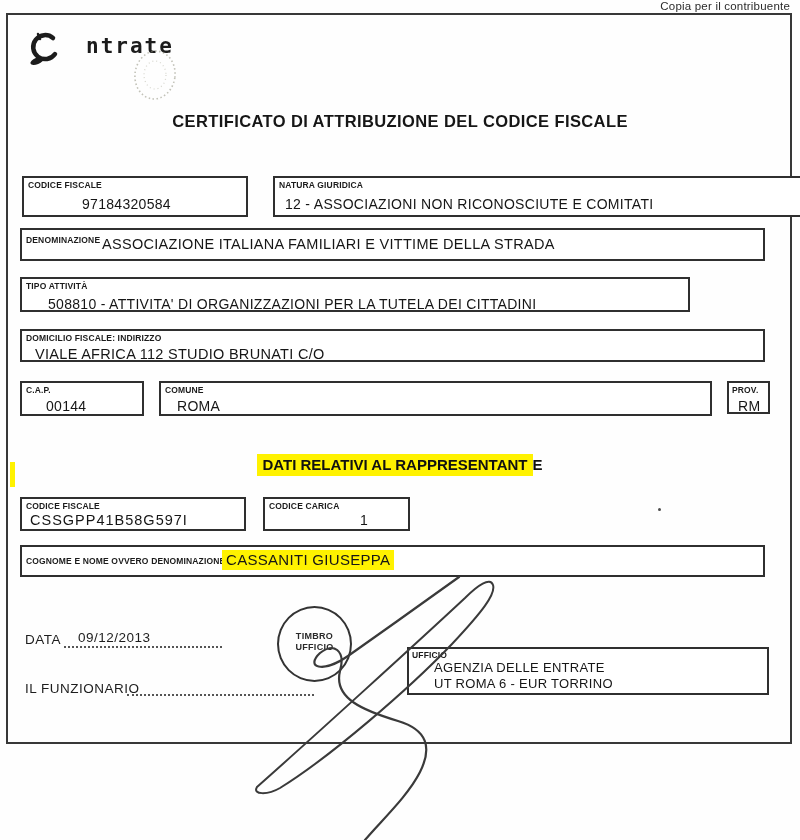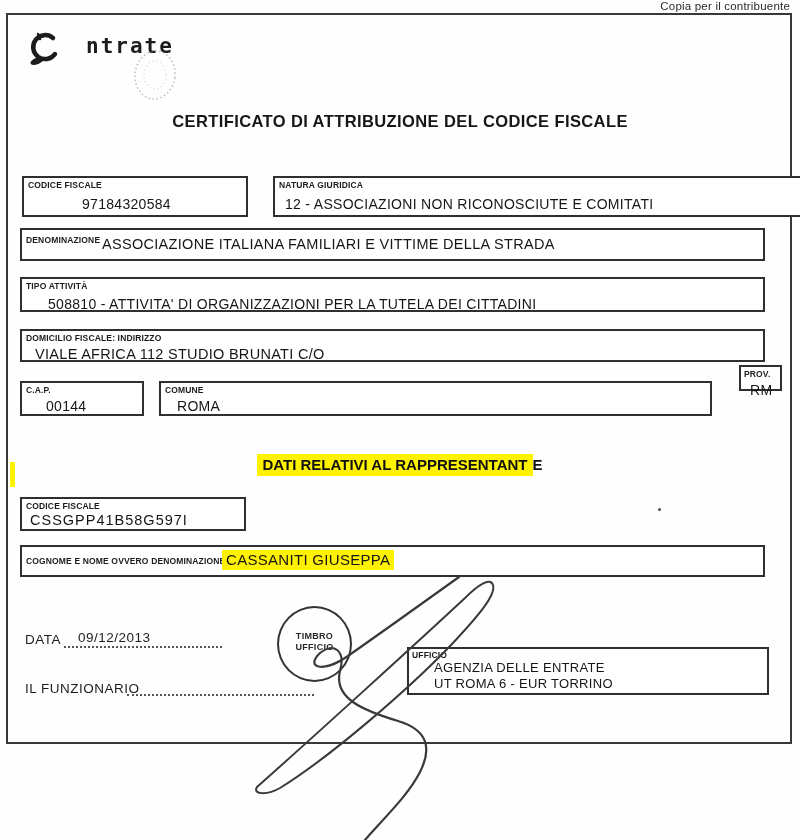--- a/index.html
+++ b/index.html
@@ -67,51 +67,55 @@
   <div class="box" style="left:255px; top:176px; width:544px; height:41px;margin-left:18px;">
     <span class="lbl" style="left:4px; top:2px;">NATURA GIURIDICA</span>
     <span class="val" style="left:10px; top:18px;">12 - ASSOCIAZIONI NON RICONOSCIUTE E COMITATI</span>
   </div>
 
   <div class="box" style="left:20px; top:228px; width:745px; height:33px;">
     <span class="lbl" style="left:4px; top:5px;">DENOMINAZIONE</span>
     <span class="val" style="left:80px; top:6px; font-size:14.5px;">ASSOCIAZIONE ITALIANA FAMILIARI E VITTIME DELLA STRADA</span>
   </div>
 
-  <div class="box" style="left:20px; top:277px; width:745px; height:35px;">
+  <div class="box" style="left:20px; top:277px; width:670px; height:35px;">
     <span class="lbl" style="left:4px; top:2px;">TIPO ATTIVITÀ</span>
     <span class="val" style="left:26px; top:17px;">508810 - ATTIVITA' DI ORGANIZZAZIONI PER LA TUTELA DEI CITTADINI</span>
   </div>
 
   <div class="box" style="left:20px; top:329px; width:745px; height:33px;">
     <span class="lbl" style="left:4px; top:2px;">DOMICILIO FISCALE: INDIRIZZO</span>
     <span class="val" style="left:13px; top:15px; font-size:14.5px;">VIALE AFRICA 112 STUDIO BRUNATI C/O</span>
   </div>
 
   <div class="box" style="left:20px; top:381px; width:124px; height:35px;">
     <span class="lbl" style="left:4px; top:2px;">C.A.P.</span>
     <span class="val" style="left:24px; top:15px;">00144</span>
   </div>
   <div class="box" style="left:159px; top:381px; width:553px; height:35px;">
     <span class="lbl" style="left:4px; top:2px;">COMUNE</span>
     <span class="val" style="left:16px; top:15px;">ROMA</span>
   </div>
-  <div class="box" style="left:727px; top:365px; width:43px; height:26px;margin-left:12px;">
+  <div class="box" style="left:727px; top:381px; width:43px; height:33px;">
     <span class="lbl" style="left:3px; top:2px;">PROV.</span>
     <span class="val" style="left:9px; top:15px;">RM</span>
   </div>
 
   <div class="tick"></div>
   <div class="section-head">
     <span class="hl">DATI RELATIVI AL RAPPRESENTANT</span><span>E</span>
   </div>
 
   <div class="box" style="left:20px; top:497px; width:226px; height:34px;">
     <span class="lbl" style="left:4px; top:2px;">CODICE FISCALE</span>
     <span class="val" style="left:8px; top:13px; font-size:14.5px; letter-spacing:1px;">CSSGPP41B58G597I</span>
+  </div>
+  <div class="box" style="left:263px; top:497px; width:147px; height:34px;">
+    <span class="lbl" style="left:4px; top:2px;">CODICE CARICA</span>
+    <span class="val" style="left:95px; top:13px;">1</span>
   </div>
   <div class="speck" style="left:658px; top:508px;"></div>
 
   <div class="box" style="left:20px; top:545px; width:745px; height:32px;">
     <span class="lbl" style="left:4px; top:9px;">COGNOME E NOME OVVERO DENOMINAZIONE</span>
     <span class="val hl-val" style="left:200px; top:3px; font-size:15px;">CASSANITI GIUSEPPA</span>
   </div>
 
   <span class="plain-label" style="left:25px; top:632px;">DATA</span>
   <span class="plain-label" style="left:78px; top:630px;">09/12/2013</span>

